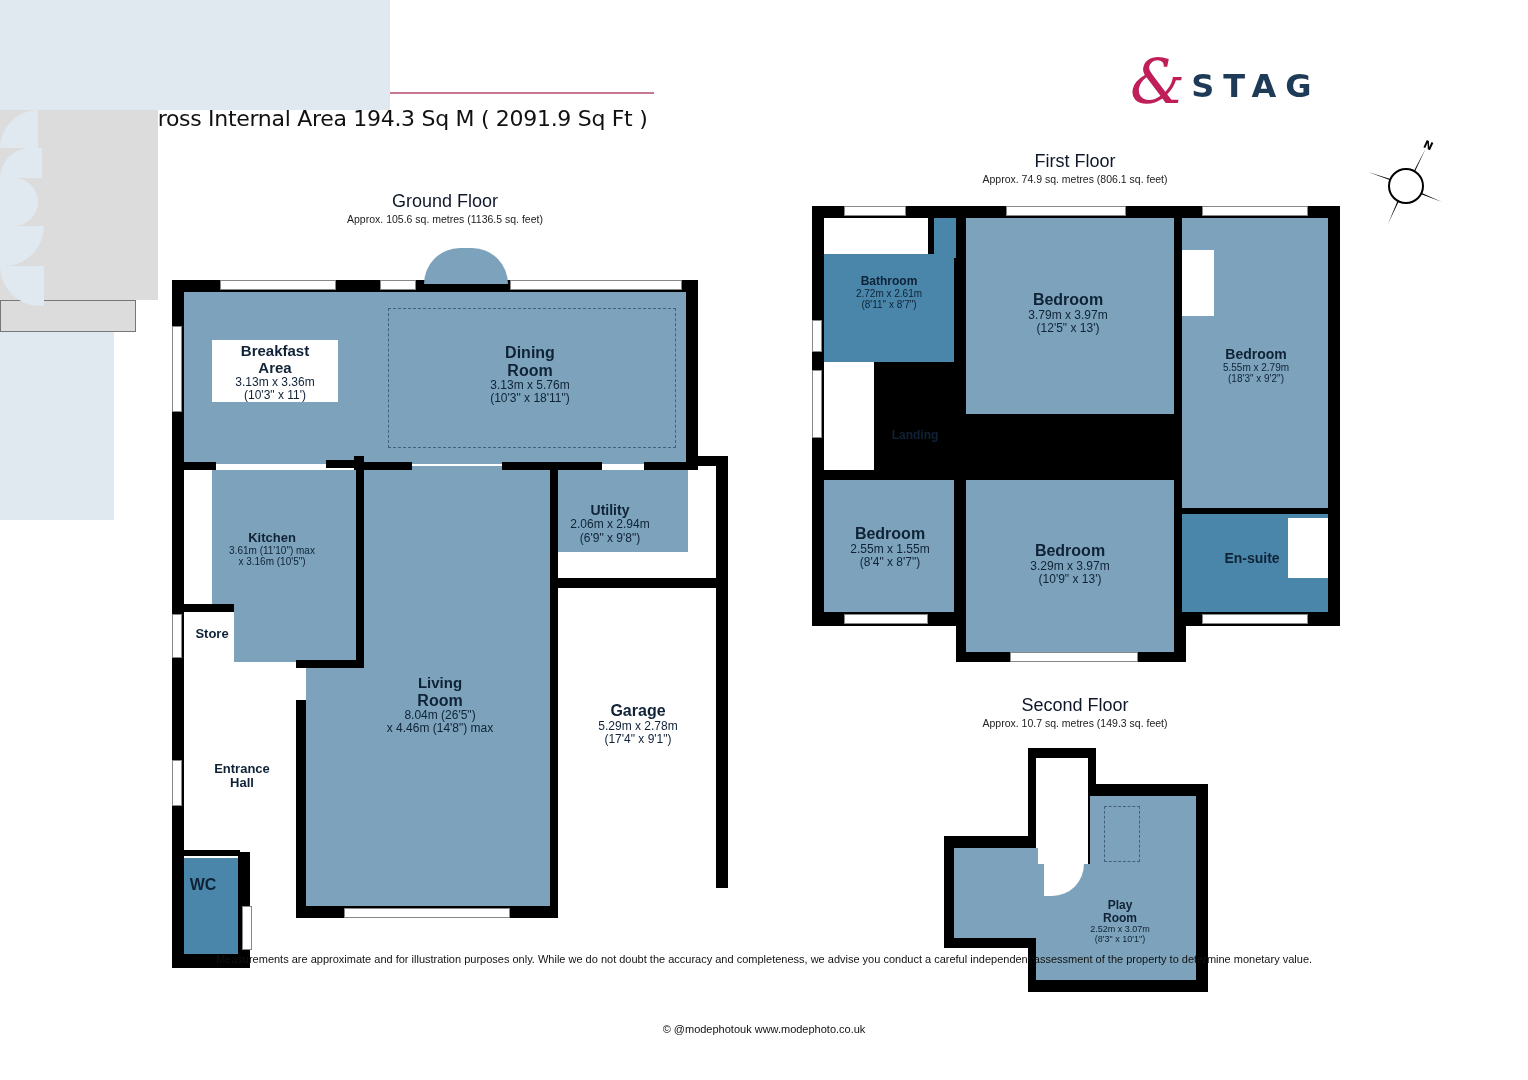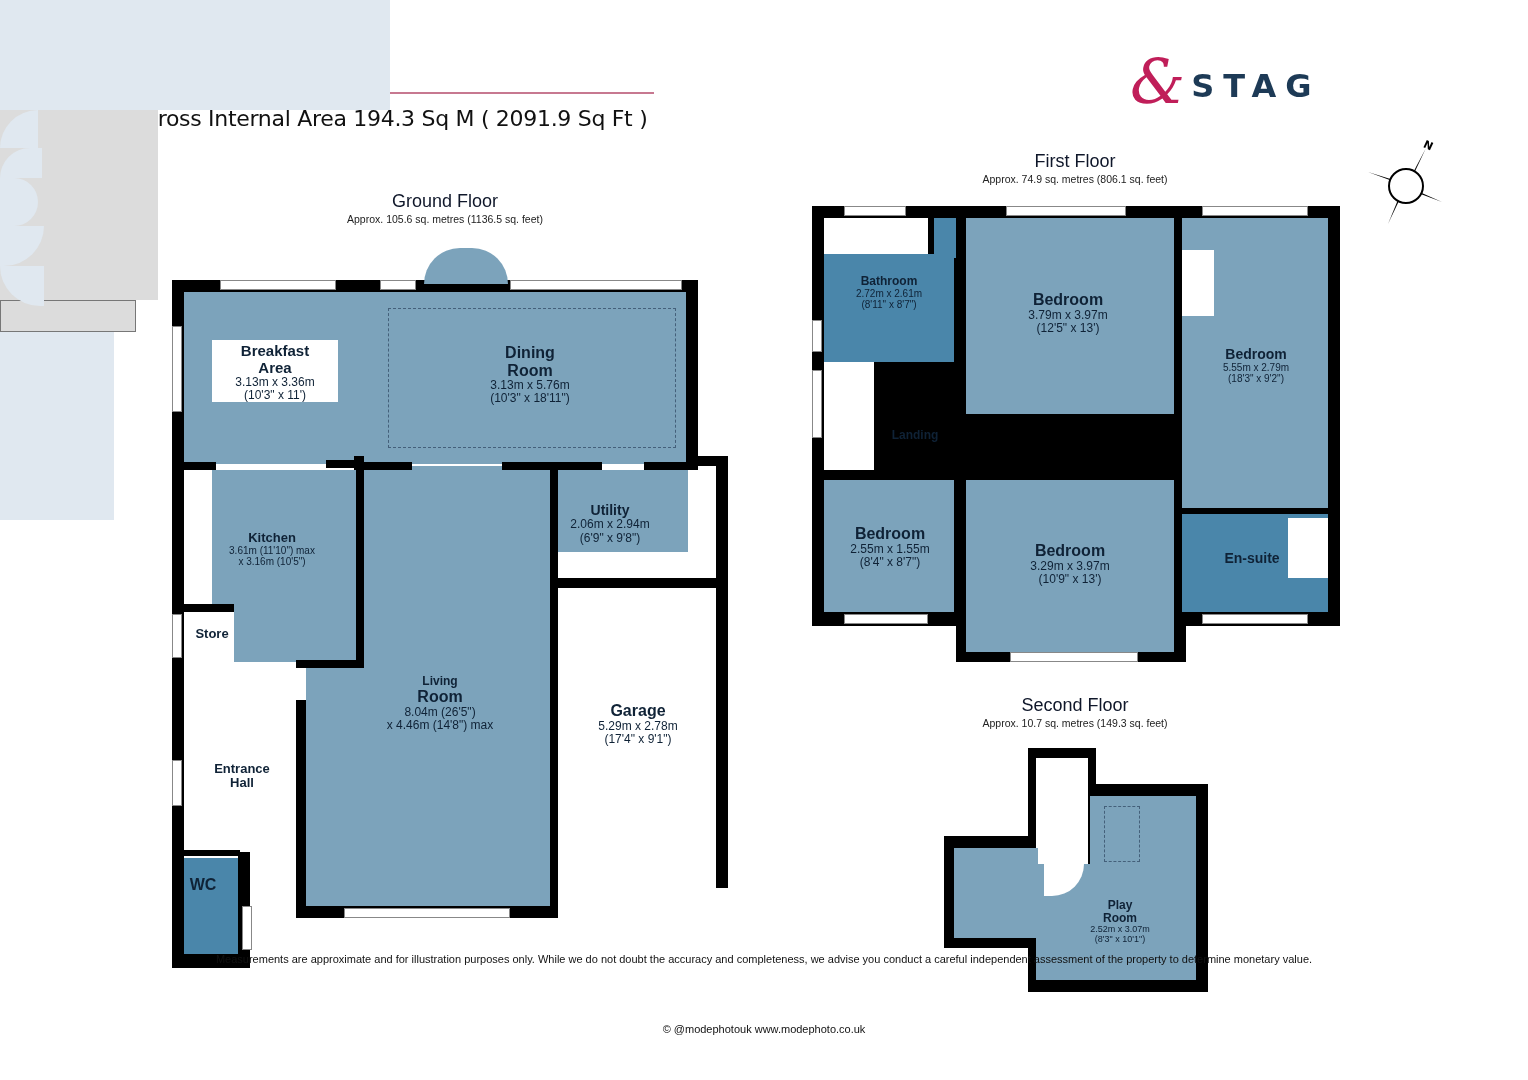--- a/index.html
+++ b/index.html
@@ -132,21 +132,21 @@
 </div>
 <div class="label" style="left:558px;top:503px;width:104px;text-align:center;">
   <div class="n" style="font-size:14px">Utility</div>
   <div class="d">2.06m x 2.94m</div>
   <div class="d">(6'9" x 9'8")</div>
 </div>
 <div class="label" style="left:186px;top:627px;width:52px;">
   <div class="n" style="font-size:13px">Store</div>
 </div>
 <div class="label" style="left:360px;top:675px;width:160px;">
-  <div class="n" style="font-size:12px">Living</div>
+  <div class="n" style="font-size:15px">Living</div>
   <div class="n" style="font-size:16px">Room</div>
   <div class="d">8.04m (26'5")</div>
   <div class="d">x 4.46m (14'8") max</div>
 </div>
 <div class="label" style="left:568px;top:694px;width:140px;margin-top:8px;">
   <div class="n" style="font-size:16px">Garage</div>
   <div class="d">5.29m x 2.78m</div>
   <div class="d">(17'4" x 9'1")</div>
 </div>
 <div class="label" style="left:196px;top:762px;width:92px;">

